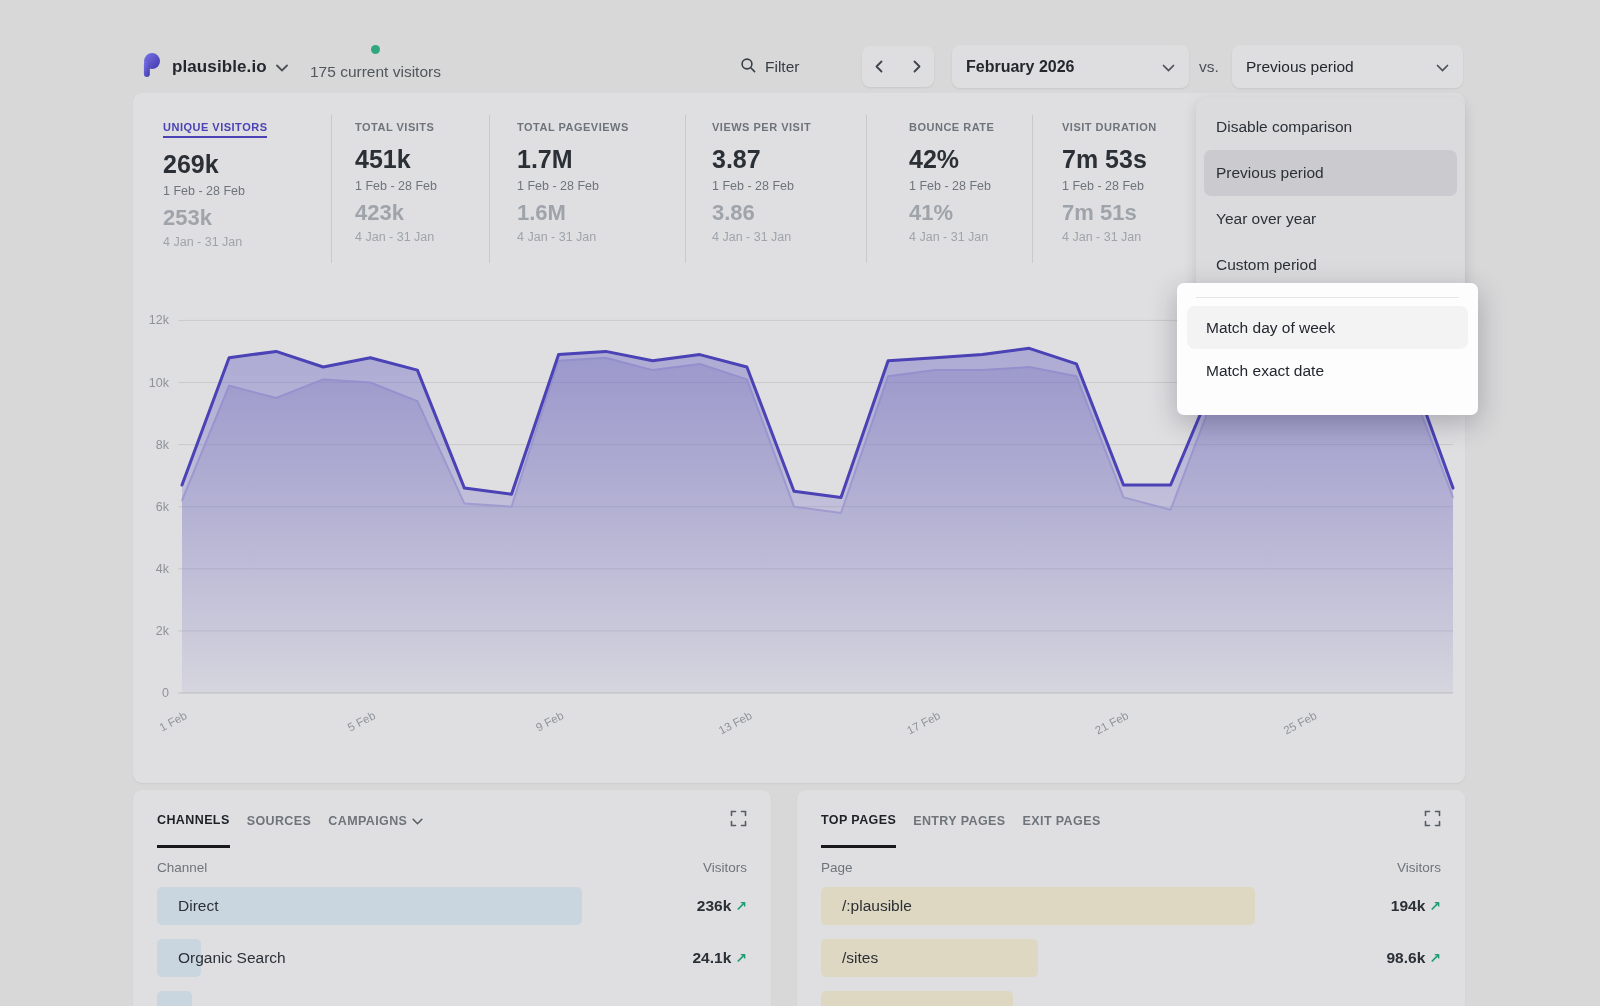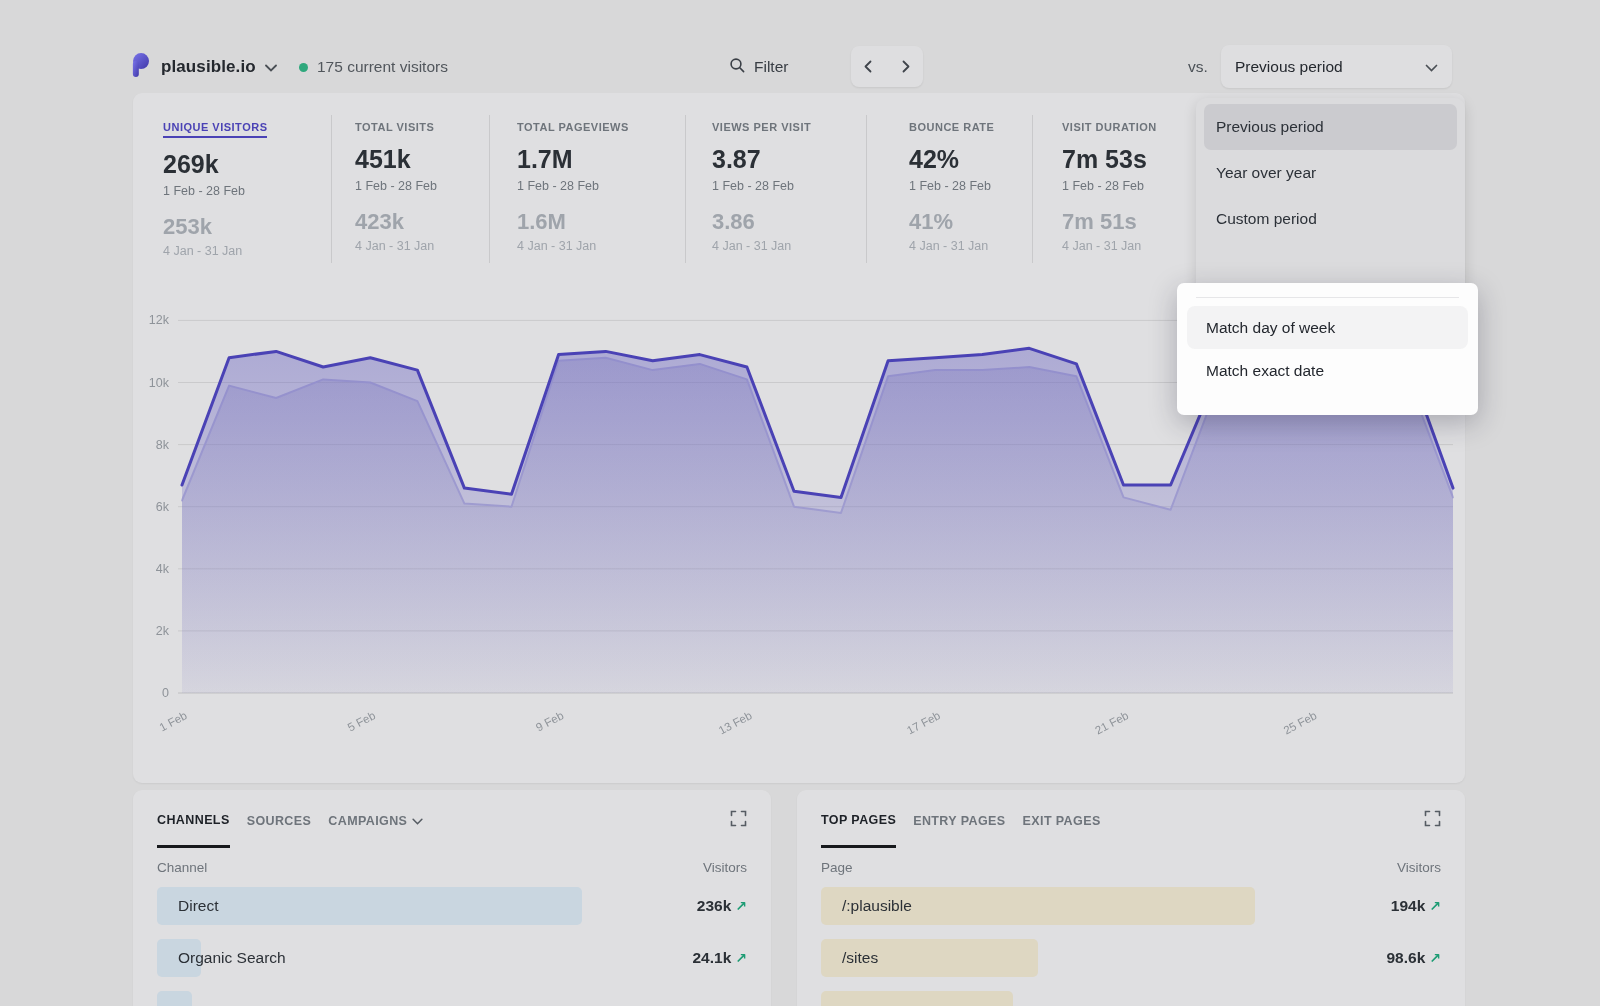--- a/index.html
+++ b/index.html
@@ -5,24 +5,24 @@
   * { margin:0; padding:0; box-sizing:border-box; }
   html,body { width:1600px; height:1006px; }
   body {
     position:relative; overflow:hidden;
     background:#d8d8d9;
     font-family:"Liberation Sans","DejaVu Sans",sans-serif;
     color:#2b3036;
     -webkit-font-smoothing:antialiased;
   }
   
-  .topbar { position:absolute; left:122px; top:45px; width:1332px; height:44px; }
+  .topbar { position:absolute; left:133px; top:45px; width:1332px; height:44px; }
   .brand { position:absolute; left:4px; top:0; height:44px; display:flex; align-items:center; gap:9px; cursor:pointer; }
   .brand .site { font-size:17px; font-weight:700; color:#24282e; letter-spacing:.1px; }
-  .live { position:absolute; left:177px; top:0; height:44px; display:flex; align-items:center; gap:9px; }
+  .live { position:absolute; left:177px; top:0; height:44px; display:flex; align-items:center; gap:9px;flex-direction:column; }
   .live-dot { width:9px; height:9px; border-radius:50%; }
   .live-label { font-size:15.5px; color:#51565c; }
   .filter-btn { position:absolute; left:607px; top:0; height:44px; display:flex; align-items:center; gap:8px; cursor:pointer; }
   .filter-btn span { font-size:15.5px; color:#383d44; }
   .nav-pill { position:absolute; left:729px; top:1px; width:72px; height:41px; background:#dedee0;
       border-radius:8px; box-shadow:0 1px 2px rgba(0,0,0,.08); display:flex; }
   .nav-pill button { flex:1; background:none; border:none; display:flex; align-items:center; justify-content:center; cursor:pointer; }
   .select-btn { position:absolute; top:0; height:43px; background:#dedee0; border-radius:8px;
       box-shadow:0 1px 2px rgba(0,0,0,.08); display:flex; align-items:center; justify-content:space-between;
       padding:0 14px; cursor:pointer; }
@@ -34,21 +34,21 @@
 
   
   .main-card { position:absolute; left:133px; top:93px; width:1332px; height:690px;
       background:#dfdfe1; border-radius:9px; box-shadow:0 1px 2px rgba(0,0,0,.06); }
   .stat-divider { position:absolute; top:22px; height:148px; width:1px; background:#c9c9cb; }
   .stat-col { position:absolute; top:28px; cursor:pointer; }
   .stat-label { font-size:11px; font-weight:700; letter-spacing:.5px; color:#6e747b; white-space:nowrap; }
   .stat-col.active .stat-label { color:#4a42b5; border-bottom:2px solid #4a42b5; padding-bottom:3px; }
   .stat-value { margin-top:12px; font-size:25px; font-weight:700; color:#2b3036; }
   .stat-period { margin-top:5px; font-size:12.5px; color:#6e747b; }
-  .stat-prev-value { margin-top:16px; font-size:22px; font-weight:700; color:#9fa4ab; }
+  .stat-prev-value { margin-top:7px; font-size:22px; font-weight:700; color:#9fa4ab; }
   .stat-prev-period { margin-top:4px; font-size:12.5px; color:#9fa4ab; }
   .chart-svg { position:absolute; left:0; top:0; width:1332px; height:690px; }
 
   
   .cmp-menu { position:absolute; left:1196px; top:98px; width:269px; height:200px; background:#dbdbdd;
       border-radius:10px; box-shadow:0 4px 14px rgba(0,0,0,.13); padding:6px 8px; z-index:20; }
   .cmp-item { height:46px; display:flex; align-items:center; padding:0 12px; font-size:15.5px; color:#2c3138;
       border-radius:7px; cursor:pointer; }
   .cmp-item.selected { background:#cbcbcf; }
 
@@ -119,20 +119,28 @@
     <button>
       <svg width="12" height="13" viewBox="0 0 12 13">
           <polyline points="7.5,1.5 2.5,6.5 7.5,11.5" fill="none" stroke="#3f444b" stroke-width="1.8" stroke-linecap="round" stroke-linejoin="round"></polyline>
         </svg>
     </button>
     <button>
       <svg width="12" height="13" viewBox="0 0 12 13">
           <polyline points="4.5,1.5 9.5,6.5 4.5,11.5" fill="none" stroke="#3f444b" stroke-width="1.8" stroke-linecap="round" stroke-linejoin="round"></polyline>
         </svg>
     </button>
+  </div>
+  <div class="select-btn select-date">
+    <span class="lbl">February 2026</span>
+    <span>
+      <svg width="13" height="8" viewBox="0 0 12 8">
+          <polyline points="1,1.5 6,6.5 11,1.5" fill="none" stroke="#4a4f55" stroke-width="1.7" stroke-linecap="round"></polyline>
+        </svg>
+    </span>
   </div>
   <div class="vs">vs.</div>
   <div class="select-btn select-cmp">
     <span class="lbl">Previous period</span>
     <span>
       <svg width="13" height="8" viewBox="0 0 12 8">
           <polyline points="1,1.5 6,6.5 11,1.5" fill="none" stroke="#4a4f55" stroke-width="1.7" stroke-linecap="round"></polyline>
         </svg>
     </span>
   </div>
@@ -221,20 +229,21 @@
         <div class="stat-label">VISIT DURATION</div>
         <div class="stat-value">7m 53s</div>
         <div class="stat-period">1 Feb - 28 Feb</div>
         <div class="stat-prev-value">7m 51s</div>
         <div class="stat-prev-period">4 Jan - 31 Jan</div>
       </div>
     </div>
 </div>
 
 <div class="cmp-menu" id="cmp-menu">
+    <div class="cmp-item">Disable comparison</div>
     <div class="cmp-item selected">Previous period</div>
     <div class="cmp-item">Year over year</div>
     <div class="cmp-item">Custom period</div>
   </div>
 
 <div class="spotlight">
   <div class="sep"></div>
   <div id="match-host">
       <div class="match-item hl">Match day of week</div>
       <div class="match-item">Match exact date</div>

